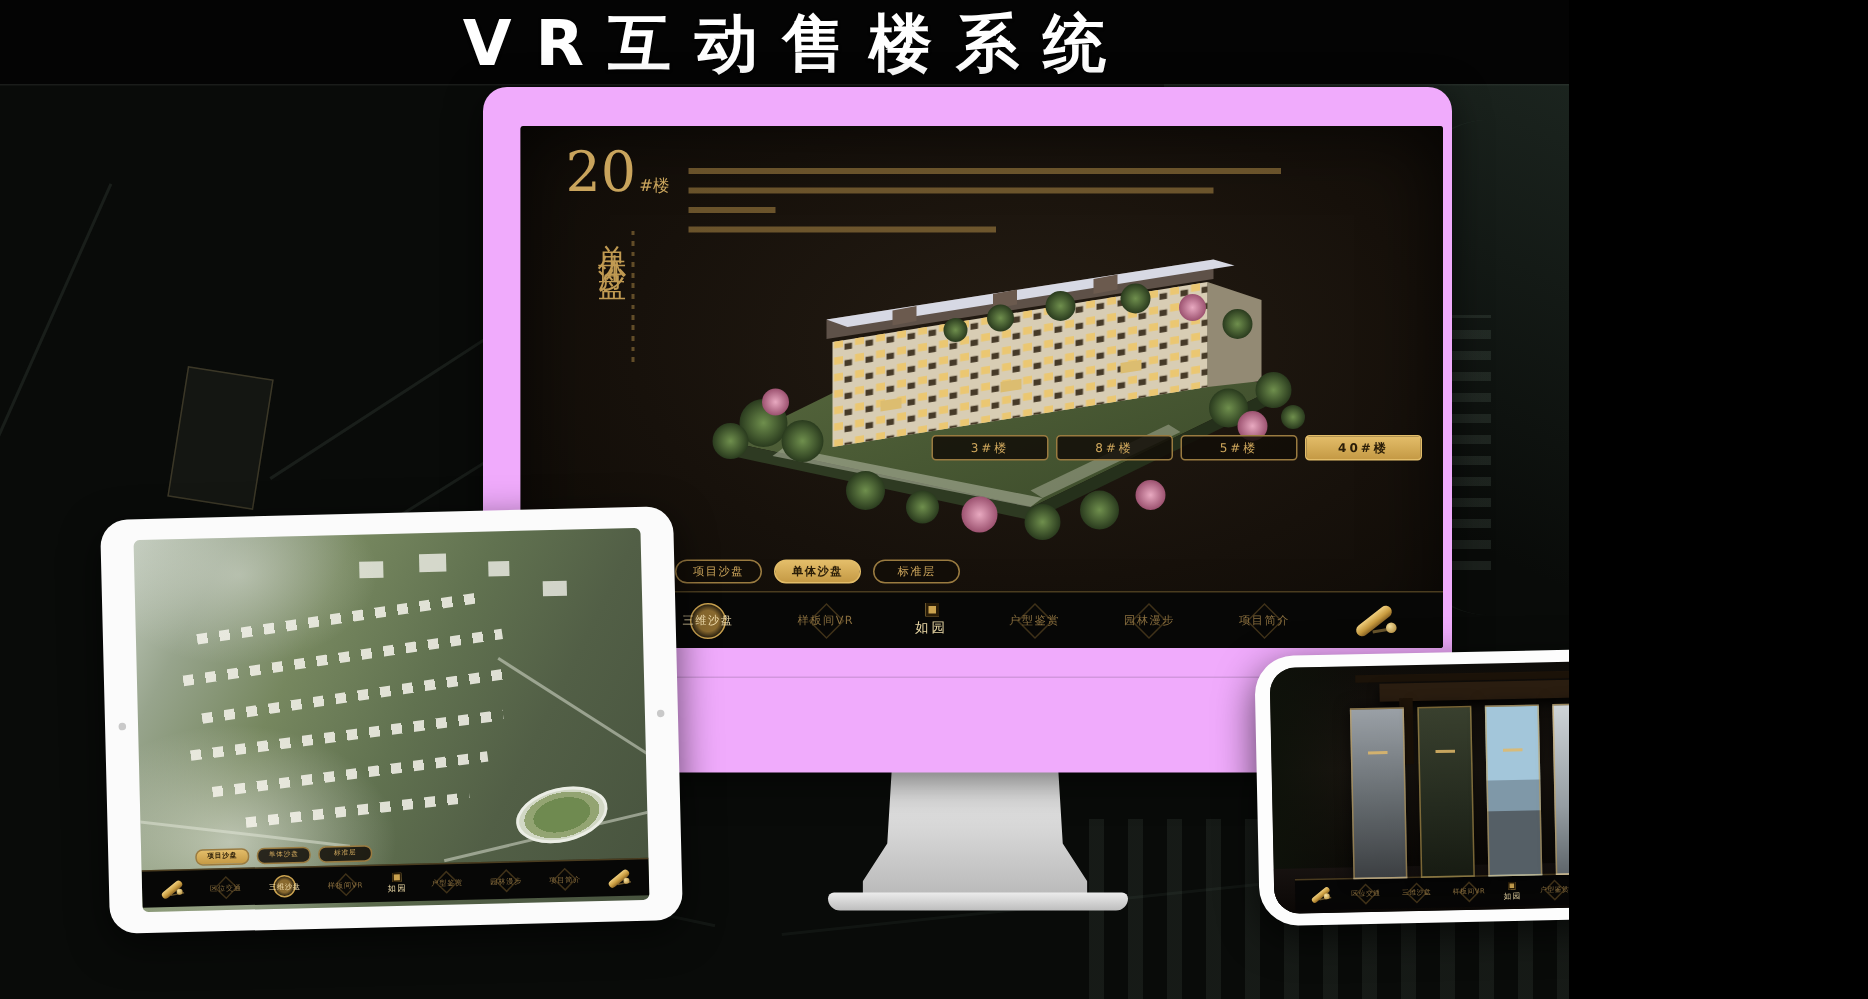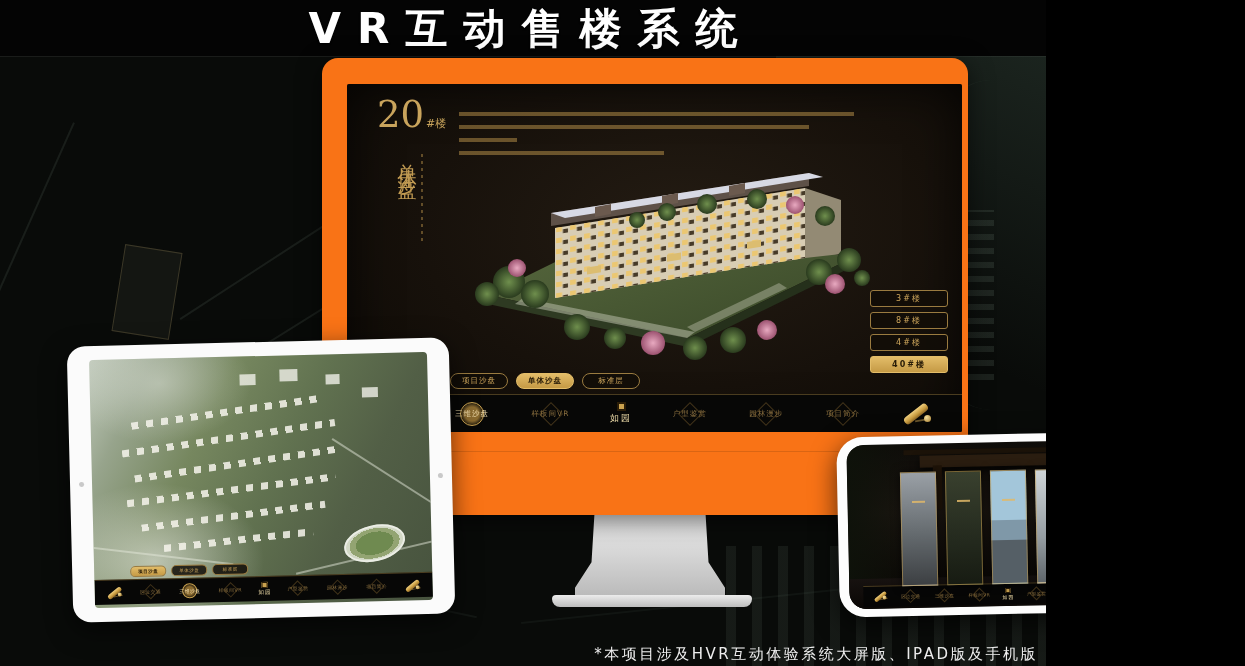--- a/index.html
+++ b/index.html
@@ -27,40 +27,40 @@
   .bg-city-br{position:absolute;right:0;bottom:0;width:320px;height:120px;opacity:.1;
              background:repeating-linear-gradient(90deg,#8fa694 0 10px,transparent 10px 26px);}
 
   .page-title{position:absolute;left:0;top:1px;width:100%;text-align:center;margin:0;
               color:#ffffff;font-size:42px;font-weight:bold;letter-spacing:16px;padding-left:16px;
               box-sizing:border-box;text-shadow:0 1px 2px #000;}
   .caption{position:absolute;right:8px;bottom:2px;color:#ededed;font-size:15px;
            letter-spacing:2.5px;font-weight:500;}
 
   
-  .monitor{position:absolute;left:322px;top:58px;width:646px;height:457px;background:#f97316;
+  .monitor{position:absolute;left:322px;top:58px;width:646px;height:457px;background:#f0abfc;
            border-radius:16px;z-index:2;box-shadow:0 6px 24px rgba(0,0,0,.55);}
   .m-chin-line{position:absolute;left:0;right:0;top:393px;height:1px;background:rgba(0,0,0,.12);}
   .m-screen{position:absolute;left:25px;top:26px;width:615px;height:348px;border-radius:2px;overflow:hidden;
             background:radial-gradient(ellipse at 55% 42%,#241c13 0%,#17110b 55%,#0d0a06 100%);
             box-shadow:inset 0 0 50px rgba(0,0,0,.75);}
   .blk-title{position:absolute;left:30px;top:12px;color:#c9a45c;font-family:"DejaVu Serif","Liberation Serif",serif;}
   .blk-num{font-size:37px;line-height:1;}
   .blk-suffix{font-size:11px;margin-left:2px;}
   .blk-sub{position:absolute;left:48px;top:64px;writing-mode:vertical-rl;color:#c09a52;
            font-size:19px;letter-spacing:6px;font-family:"DejaVu Serif","Liberation Serif",serif;}
   .sub-marks{position:absolute;left:74px;top:70px;width:2px;height:90px;
              background:repeating-linear-gradient(180deg,rgba(190,150,75,.45) 0 3px,transparent 3px 7px);}
   .desc-lines{position:absolute;left:112px;top:28px;}
   .desc-lines span{display:block;height:4px;margin-bottom:9px;background:rgba(190,150,75,.5);}
   .dl1{width:395px;} .dl2{width:350px;} .dl3{width:58px;} .dl4{width:205px;}
 
   .bldg{position:absolute;left:110px;top:58px;}
 
-  .floor-btns{position:absolute;right:14px;top:206px;display:flex;flex-direction:column;gap:5px;}
+  .floor-btns{position:absolute;right:14px;top:206px;display:flex;gap:5px;}
   .fbtn{width:76px;height:15px;line-height:15px;text-align:center;font-size:8px;letter-spacing:2px;
         color:#cfa75c;background:rgba(18,13,7,.85);border:1px solid #9a7b40;border-radius:3px;}
   .fbtn.active{background:linear-gradient(#e3bd69,#c59a45);color:#2a1d08;font-weight:bold;border-color:#e3bd69;}
 
   .mode-tabs{position:absolute;left:103px;top:289px;display:flex;gap:8px;}
   .mtab{width:56px;height:14px;line-height:14px;text-align:center;font-size:7.5px;letter-spacing:1px;
         color:#cfa75c;background:rgba(18,13,7,.85);border:1px solid #9a7b40;border-radius:8px;}
   .mtab.active{background:linear-gradient(#e3bd69,#c59a45);color:#2a1d08;font-weight:bold;border-color:#e3bd69;}
 
   .app-nav{position:absolute;left:0;right:0;bottom:0;height:37px;background:#070706;
@@ -271,21 +271,21 @@
           <circle cx="250" cy="62" r="10" fill="url(#tg)"></circle>
         <circle cx="300" cy="57" r="10" fill="url(#tg)"></circle>
           <circle cx="338" cy="63" r="9" fill="url(#pg)"></circle>
         <circle cx="368" cy="74" r="10" fill="url(#tg)"></circle>
           <circle cx="180" cy="78" r="8" fill="url(#tg)"></circle>
       </svg>
 
       <div class="floor-btns">
         <div class="fbtn">3#楼</div>
         <div class="fbtn">8#楼</div>
-        <div class="fbtn">4#楼</div>
+        <div class="fbtn">5#楼</div>
         <div class="fbtn active">40#楼</div>
       </div>
 
       <div class="mode-tabs">
         <div class="mtab">项目沙盘</div>
         <div class="mtab active">单体沙盘</div>
         <div class="mtab">标准层</div>
       </div>
 
       <div class="app-nav">
@@ -385,14 +385,13 @@
         <div class="nav-item active">园林漫步</div>
         <div class="nav-item">项目简介</div>
         <div class="scroll">
             <span class="tail"></span>
           </div>
       </div>
     </div>
     <div class="p-notch"></div>
   </div>
 
-  <div class="caption">*本项目涉及HVR互动体验系统大屏版、IPAD版及手机版</div>
 </div>
 
 </body></html>

